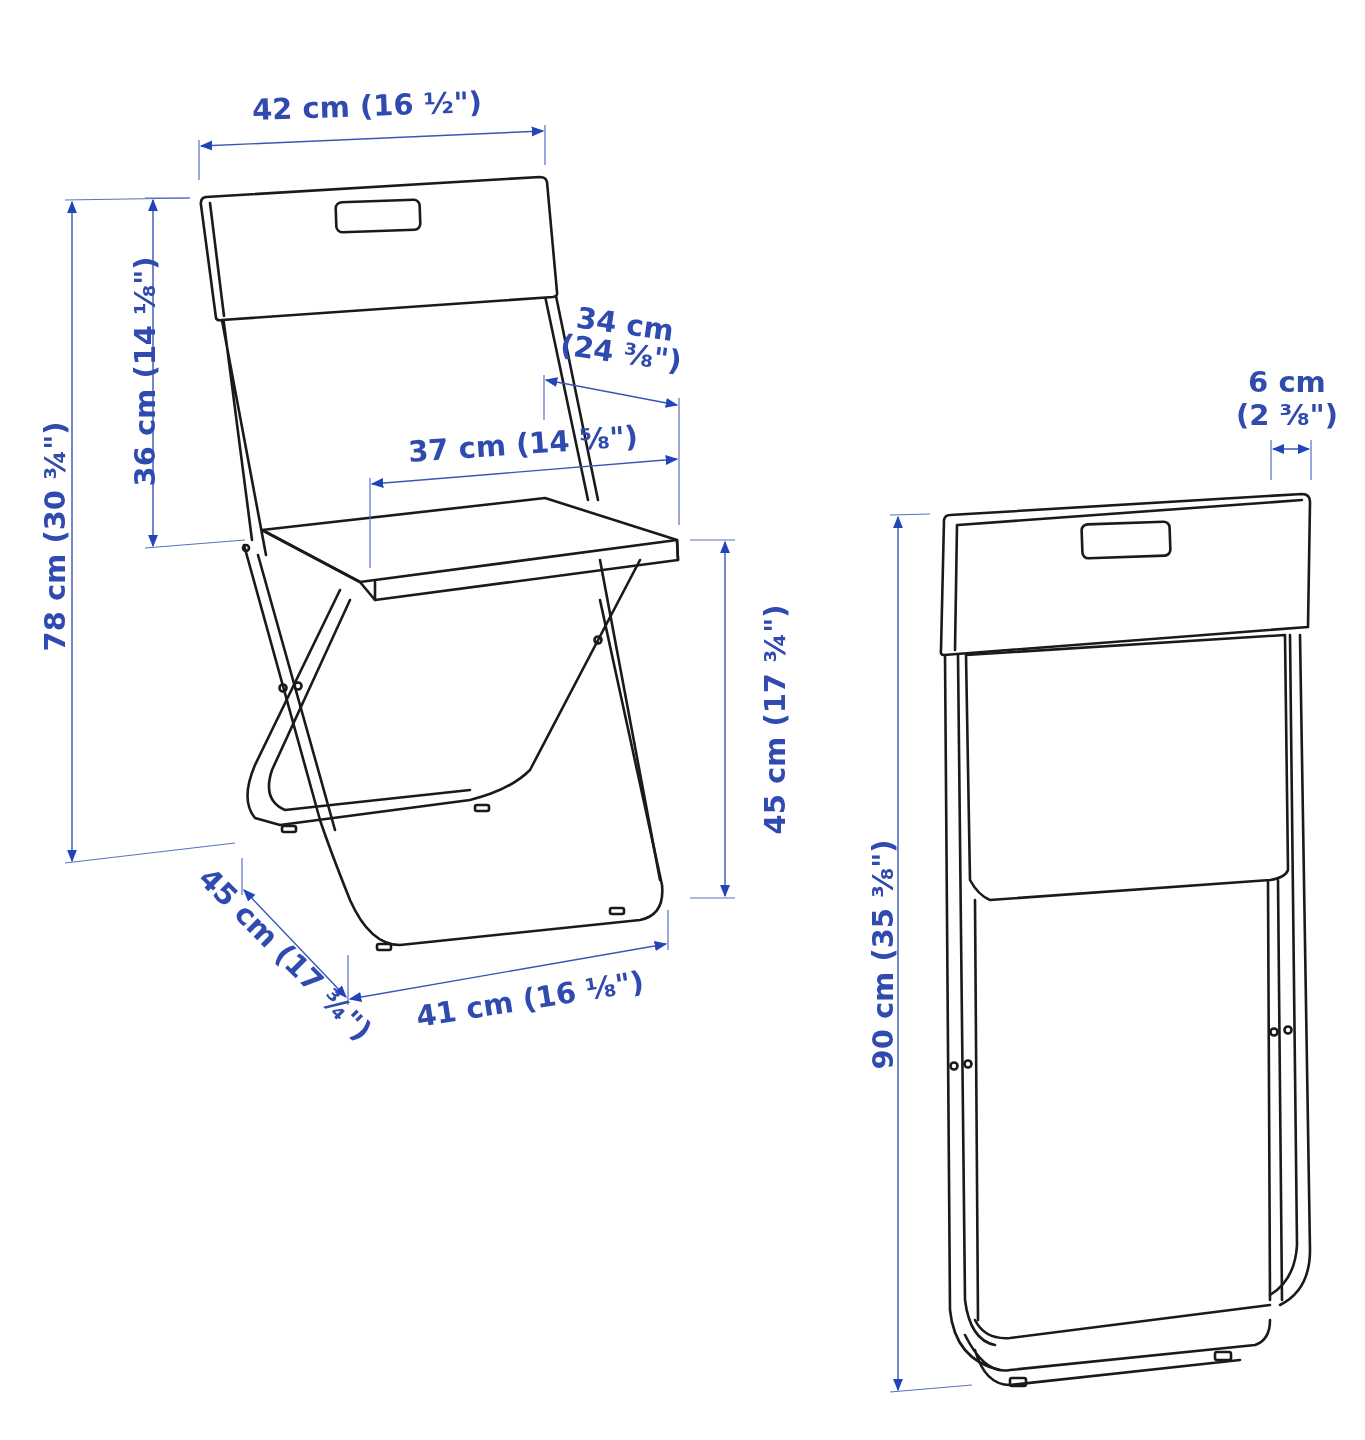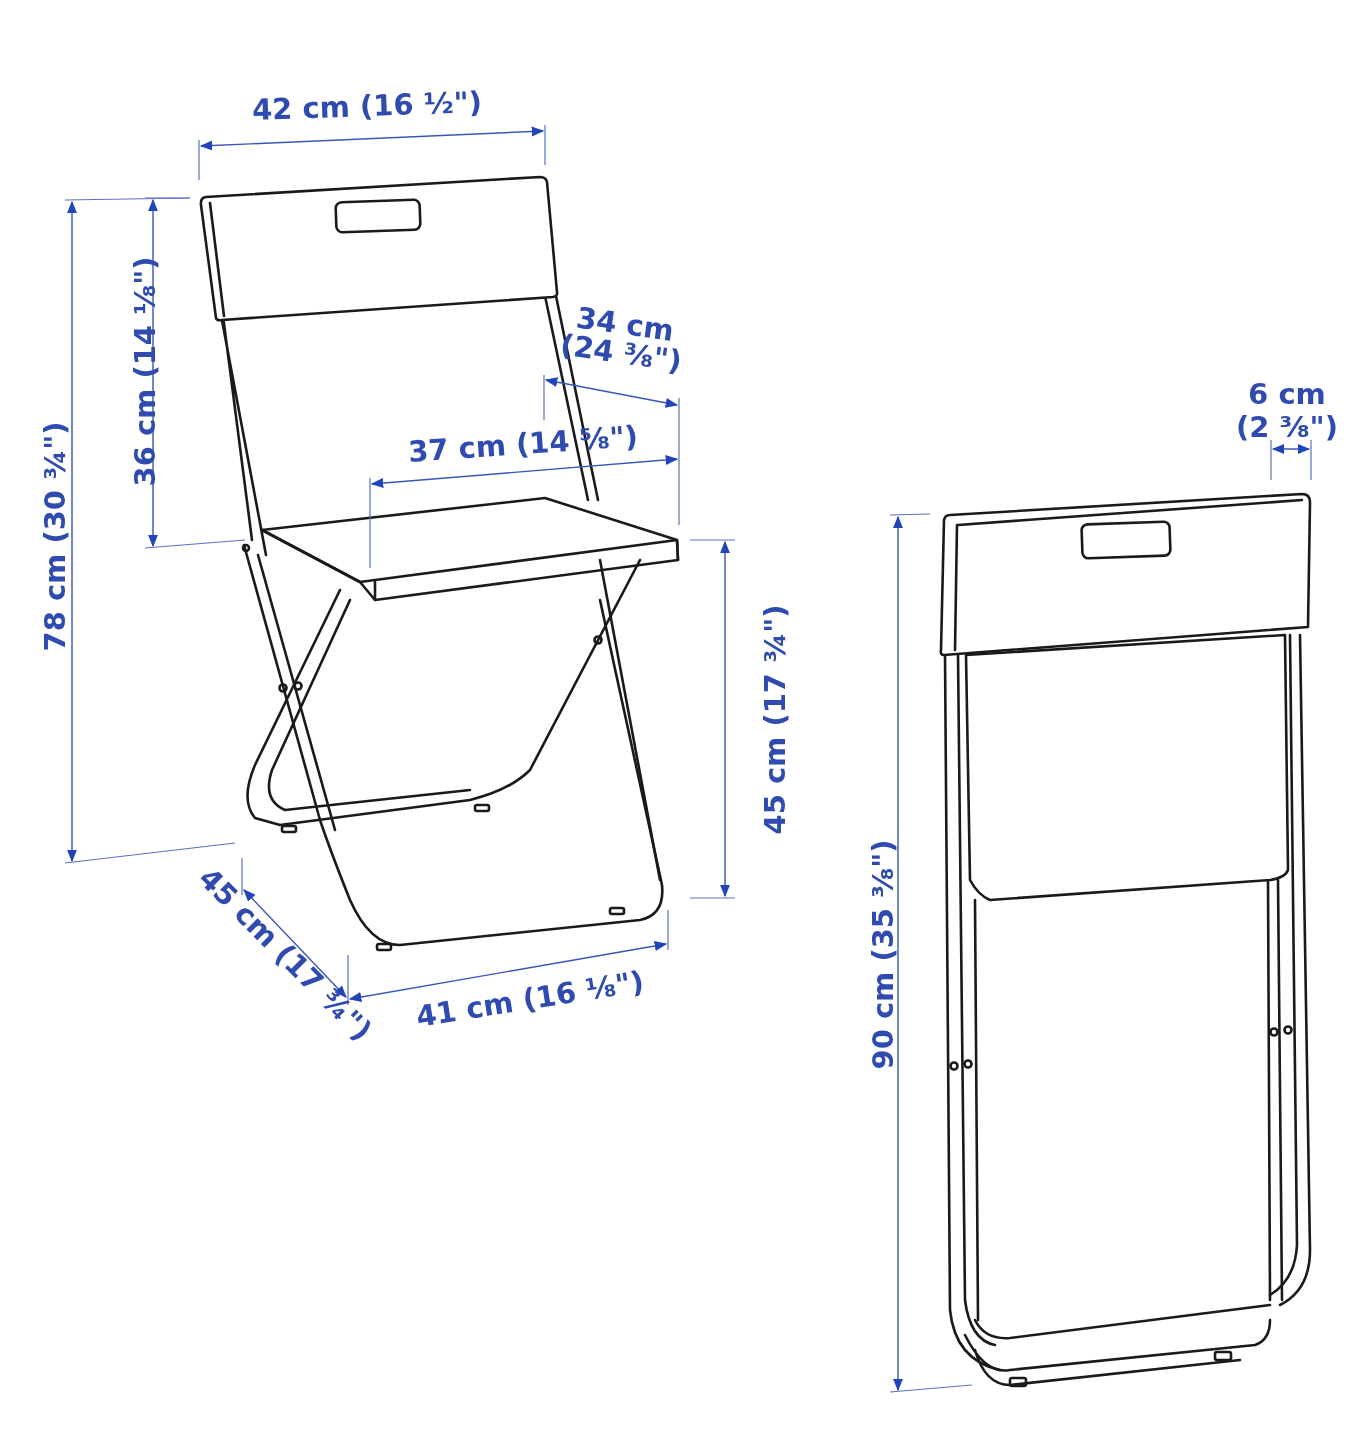--- a/index.html
+++ b/index.html
@@ -128,18 +128,18 @@
 </div>
 
 <div class="lbl" style="left:408px; top:430px; transform:rotate(-4deg);">37 cm (14 ⅝")</div>
 
 <div class="lbl" style="left:660px; top:705px; transform:rotate(-90deg);">45 cm (17 ¾")</div>
 
 <div class="lbl" style="left:170px; top:940px; transform:rotate(45deg);">45 cm (17 ¾")</div>
 
 <div class="lbl" style="left:415px; top:985px; transform:rotate(-9deg);">41 cm (16 ⅛")</div>
 
-<div class="lbl" style="left:1236px; top:380px;">
+<div class="lbl" style="left:1236px; top:368px;">
   <span class="sub">6 cm</span>
   <span class="sub" style="margin-top:4px;">(2 ⅜")</span>
 </div>
 
 <div class="lbl" style="left:768px; top:940px; transform:rotate(-90deg);">90 cm (35 ⅜")</div>
 
 </body></html>

